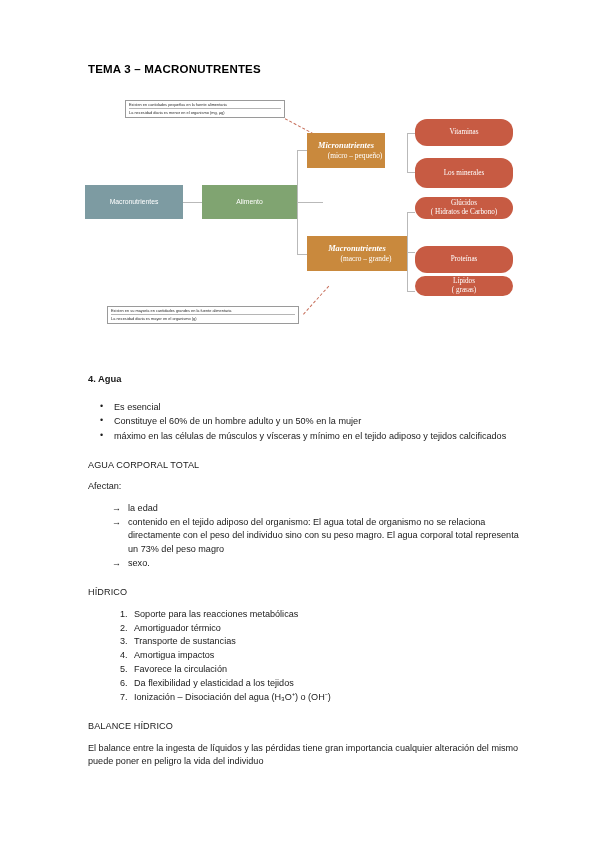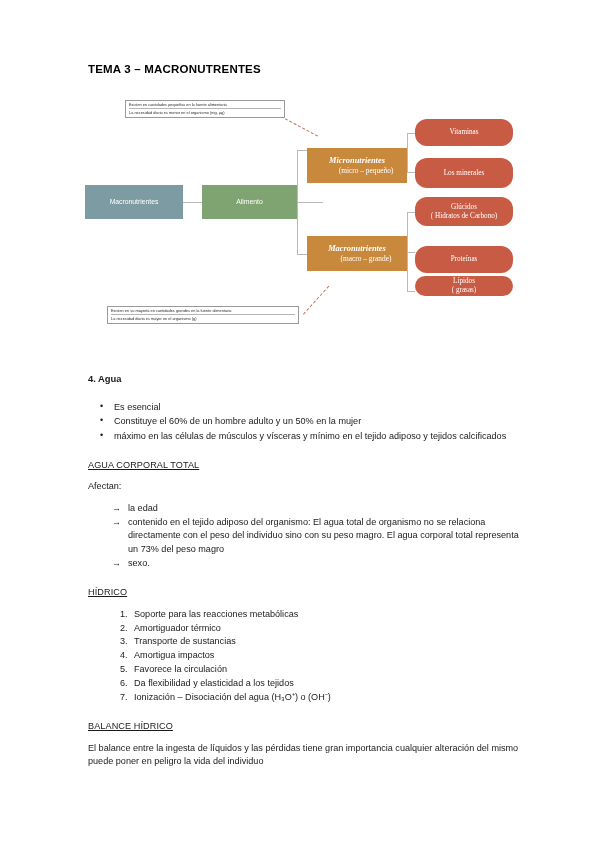--- a/index.html
+++ b/index.html
@@ -76,22 +76,22 @@
     background: #7d9ba2;
     font-size: 6.8px;
   }
   .box-alimento {
     left: 117px; top: 93px;
     width: 95px; height: 34px;
     background: #80a471;
     font-size: 6.8px;
   }
   .box-micro {
-    left: 222px; top: 56px;
-    width: 100px; height: 35px;
+    left: 222px; top: 41px;
+    width: 78px; height: 35px;
     background: #c9893d;
     font-size: 7.6px;
   }
   .box-macro {
     left: 222px; top: 144px;
     width: 100px; height: 35px;
     background: #c9893d;
     font-size: 7.6px;
   }
   .box-micro .l1, .box-macro .l1 {
@@ -118,21 +118,21 @@
     display: flex;
     flex-direction: column;
     align-items: center;
     justify-content: center;
     text-align: center;
     line-height: 1.2;
     border-radius: 12px;
   }
   .rbox-0 { top: 27px;  height: 27px; }
   .rbox-1 { top: 66px;  height: 30px; }
-  .rbox-2 { top: 105px; height: 29px; }
+  .rbox-2 { top: 105px; height: 22px; }
   .rbox-3 { top: 154px; height: 27px; }
   .rbox-4 { top: 184px; height: 20px; }
 
   
   .conn {
     position: absolute;
     background: #b9b9b9;
   }
   .ln-h { height: 1px; }
   .ln-v { width: 1px; }
@@ -168,21 +168,20 @@
     margin-bottom: 1px;
   }
   ul.bullets > li::before {
     content: "\2022";
     position: absolute;
     left: -14px;
     top: -1px;
     font-size: 9px;
   }
   .u-head {
-    text-decoration: underline;
     margin: 16px 0 8px 0;
     letter-spacing: 0.1px;
   }
   .plain {
     margin: 0 0 8px 0;
   }
   ul.arrows {
     margin: 0 0 9px 0;
     padding-left: 40px;
     list-style: none;

